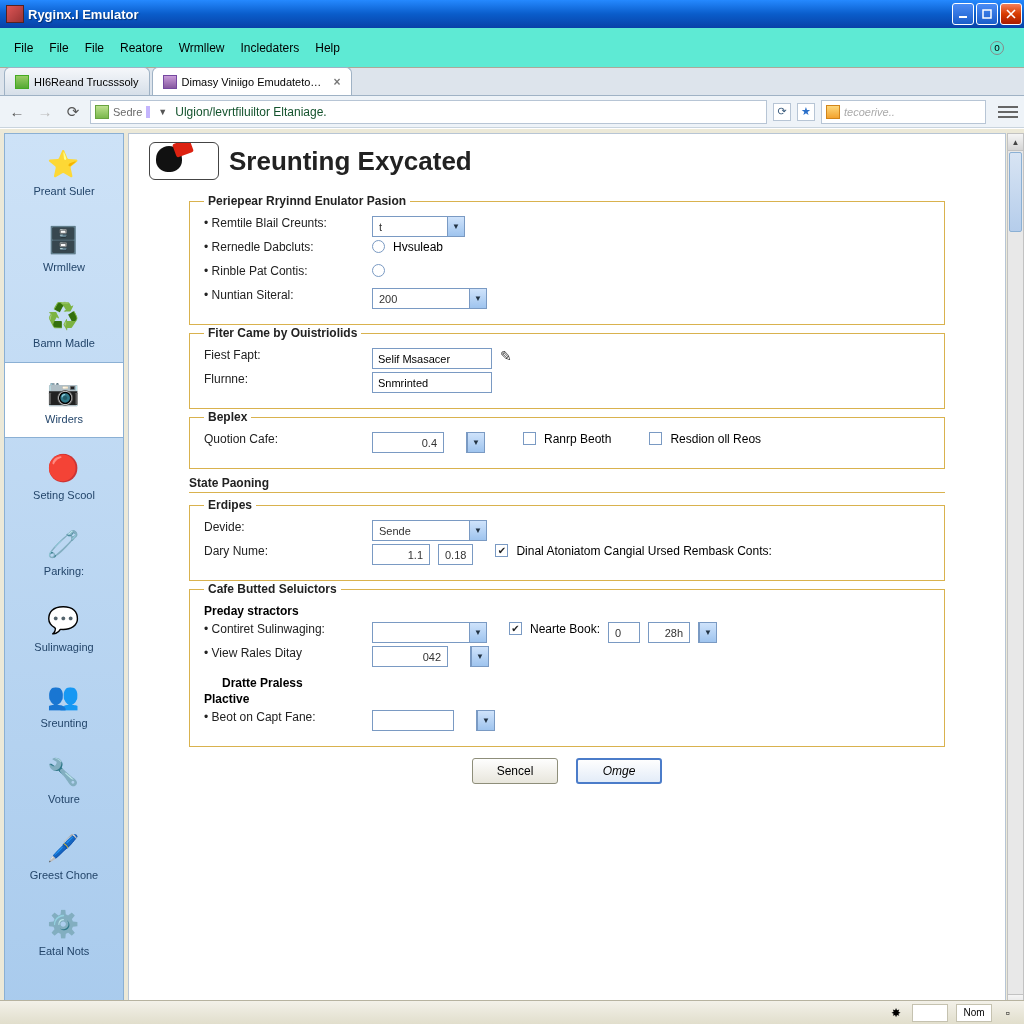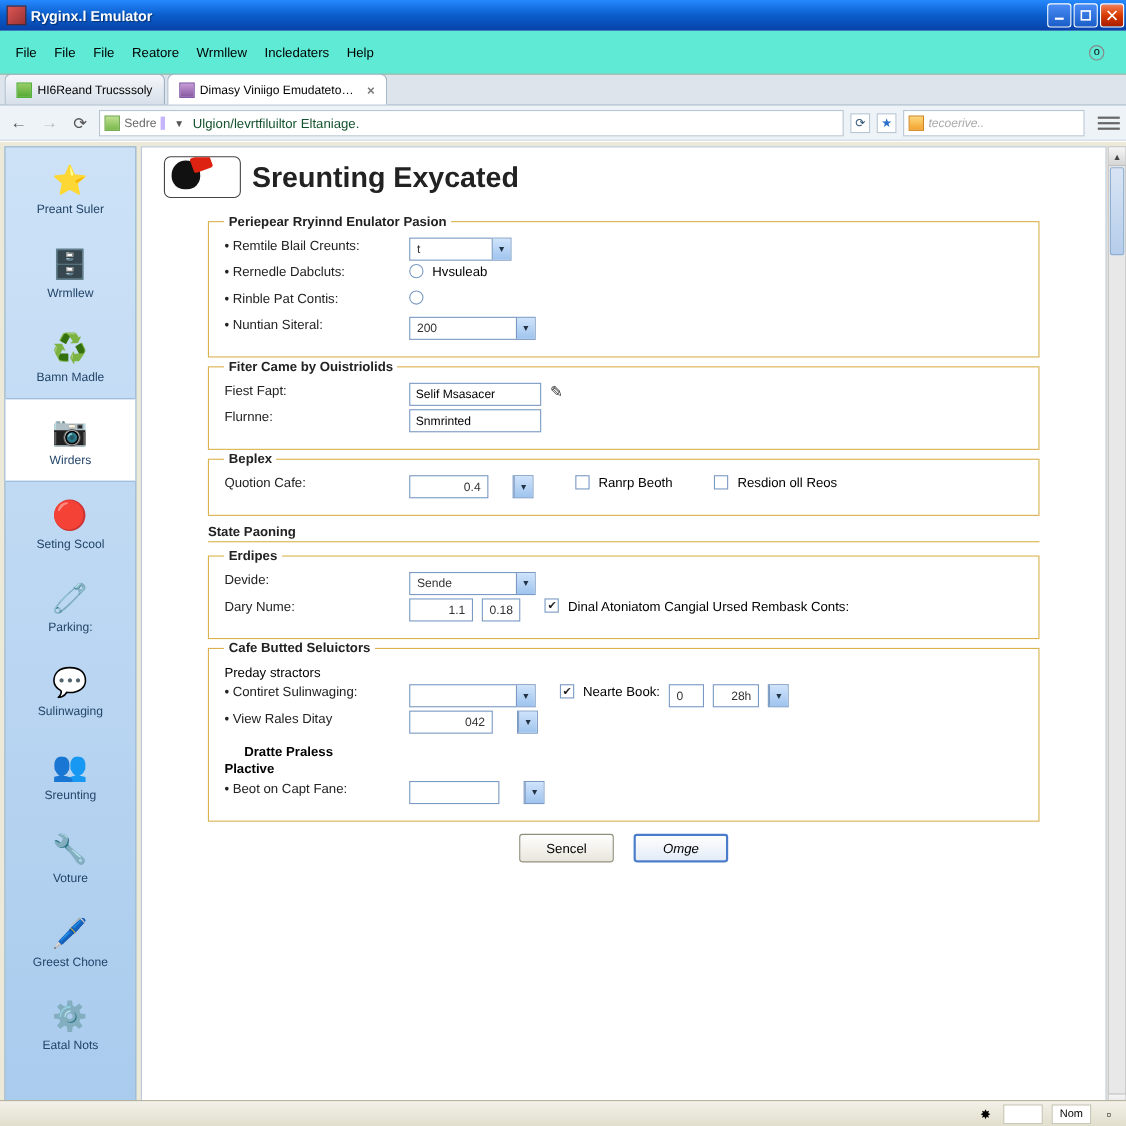--- a/index.html
+++ b/index.html
@@ -289,21 +289,21 @@
               <span class="val r" style="min-width:28px">0.18</span>
             </div>
           <span style="width:6px"></span>
           <span class="chk">✔</span>
           <span>Dinal Atoniatom Cangial Ursed Rembask Conts:</span>
         </div>
       </fieldset>
 
       <fieldset>
         <legend>Cafe Butted Seluictors</legend>
-        <div style="font-weight:normal;padding-bottom:4px">Preday stractors</div>
+        <div style="font-weight:bold;padding-bottom:4px">Preday stractors</div>
         <div class="row">
           <div class="lbl-col bull">Contiret Sulinwaging:</div>
           <div class="combo">
               <span class="val" style="min-width:96px"></span>
               <span class="dbtn">▼</span>
             </div>
           <span style="width:6px"></span>
           <span class="chk">✔</span>
           <span>Nearte Book:</span>
           <div class="combo">

